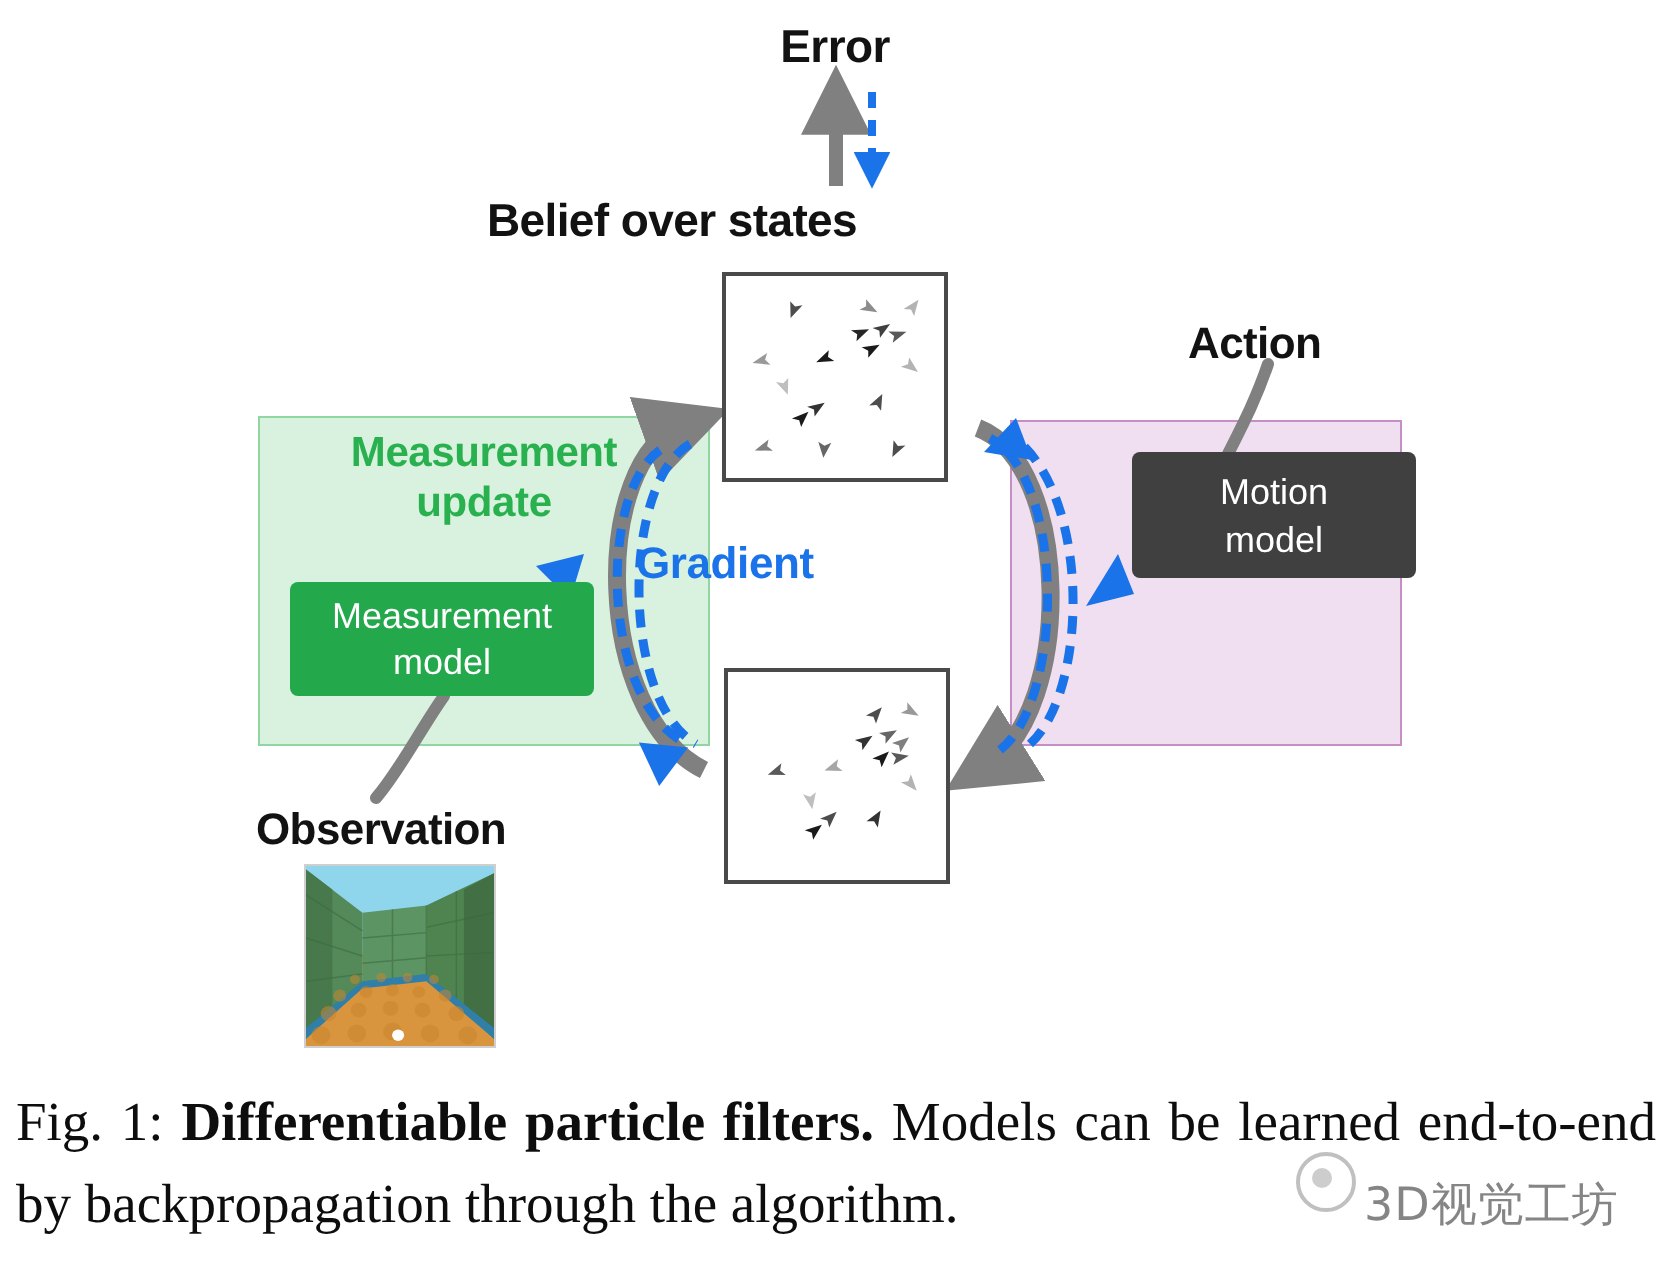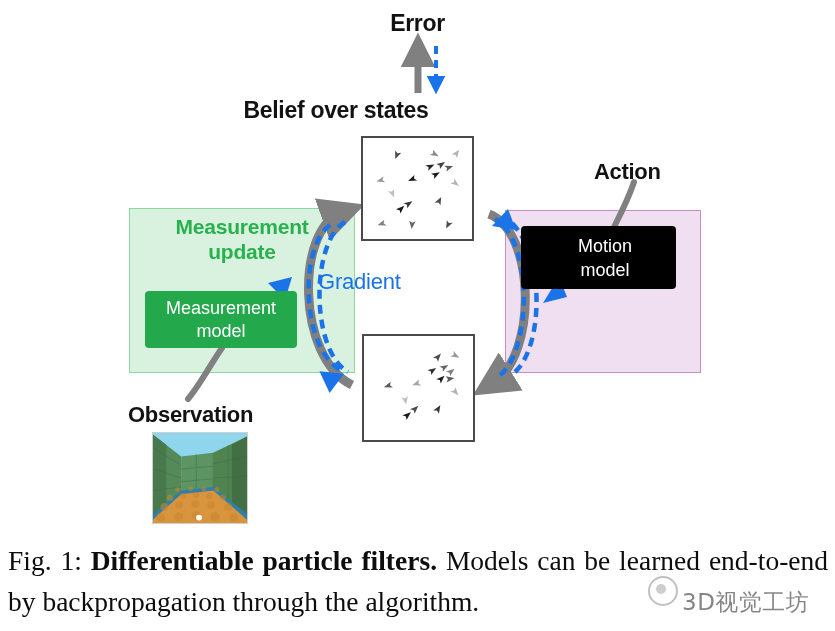--- a/index.html
+++ b/index.html
@@ -70,52 +70,51 @@
     color: #ffffff;
     font-size: 18px;
     line-height: 23px;
     display: flex;
     flex-direction: column;
     align-items: center;
     justify-content: center;
     text-align: center;
   }
   .box-motion-model {
-    left: 521px; top: 226px;
+    left: 566px; top: 226px;
     width: 142px; height: 63px;
-    background: #000000;
+    background: #404040;
     border-radius: 4px;
     color: #ffffff;
     font-size: 18px;
     line-height: 24px;
     display: flex;
     flex-direction: column;
     align-items: center;
     justify-content: center;
     text-align: center;
-    padding-left: 13px;
   }
 
   
   .lbl-black {
     color: #121212;
     font-weight: bold;
     letter-spacing: -0.3px;
     white-space: nowrap;
   }
   .label-error    { left: 0; top: 10px;  width: 835px; text-align: center; font-size: 23px; }
   .label-belief   { left: 0; top: 97px;  width: 672px; text-align: center; font-size: 23px; }
   .label-action   { left: 594px; top: 159px; font-size: 22px; }
   .label-observation { left: 128px; top: 402px; font-size: 22px; }
 
   
   .label-gradient {
     left: 318px; top: 269px;
     color: #1a73e8;
-    font-weight: normal;
+    font-weight: bold;
     font-size: 22px;
     letter-spacing: -0.2px;
   }
 
   
   .particle-box {
     background: #ffffff;
     border: 2px solid #4a4a4a;
     box-sizing: border-box;
   }

